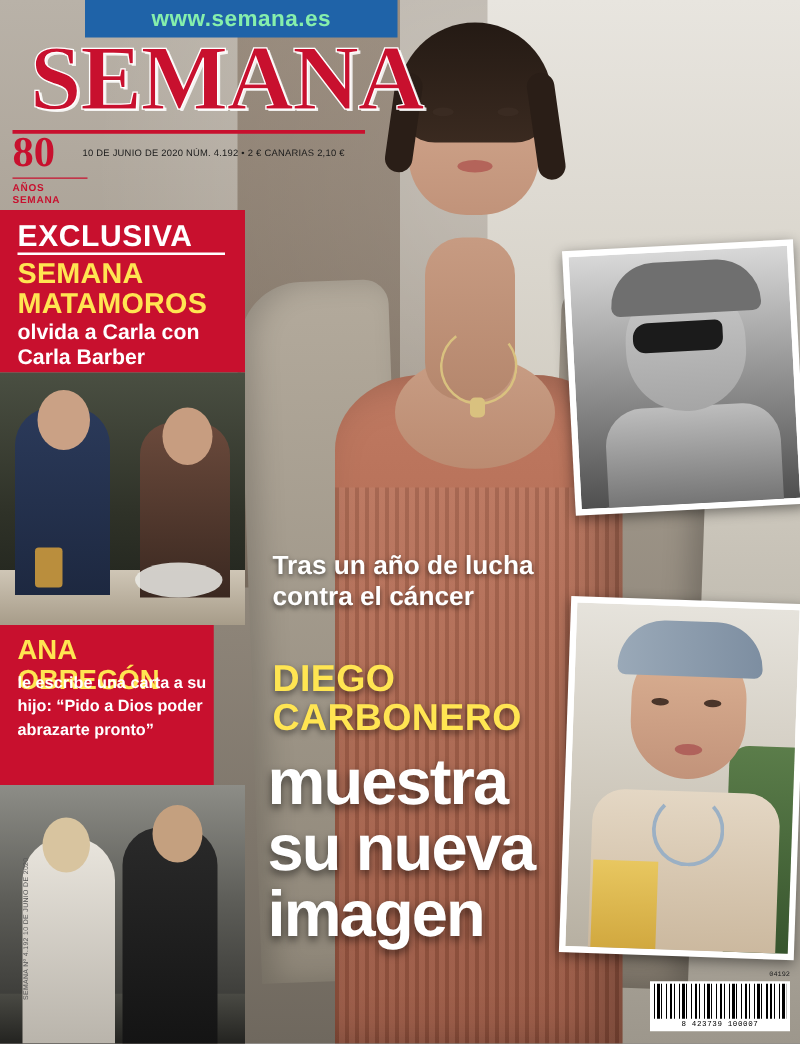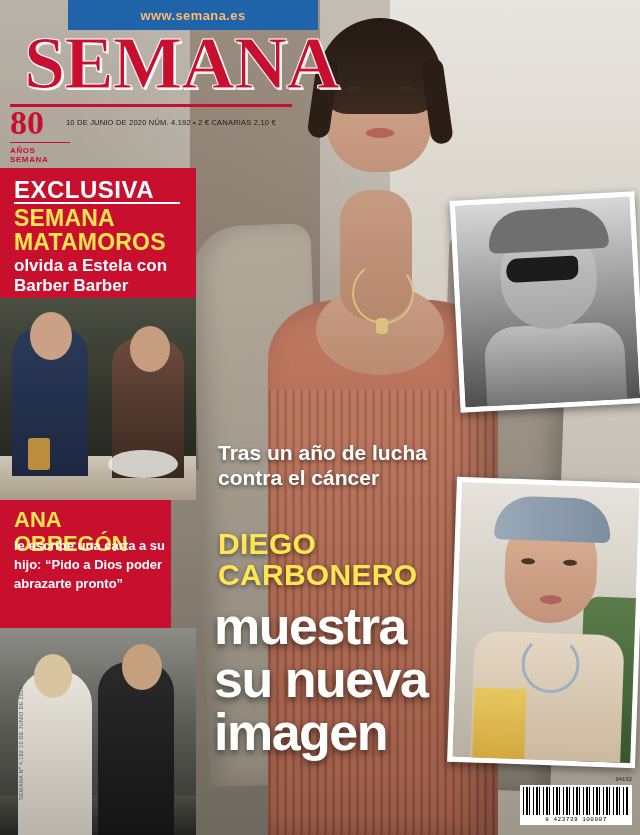--- a/index.html
+++ b/index.html
@@ -139,22 +139,22 @@
     position:absolute; left: 376px; top: 318px;
     width: 12px; height: 16px; background:#d9c17f; border-radius: 4px;
   }
 
   
   .top-url-bar {
     position: absolute;
     left: 68px; top: 0;
     width: 250px; height: 30px;
     background: #1f63a8;
-    color: #fdba74;
-    font-size: 13px;
+    color: #86efac;
+    font-size: 18px;
     font-weight: bold;
     letter-spacing: .4px;
     display: flex;
     align-items: center;
     justify-content: center;
   }
 
   
   .masthead {
     position: absolute;
@@ -524,21 +524,21 @@
     <div class="sub-rule"></div>
     <div class="sub">AÑOS SEMANA</div>
   </div>
 
   <div class="issue-line">10 DE JUNIO DE 2020  NÚM. 4.192 • 2 € CANARIAS 2,10 €</div>
 
   <div class="left-red-1">
     <div class="exclusiva">EXCLUSIVA</div>
     <div class="exclusiva-rule"></div>
     <div class="name">SEMANA MATAMOROS</div>
-    <div class="desc">olvida a Estela con Barber Barber</div>
+    <div class="desc">olvida a Carla con Carla Barber</div>
   </div>
 
   <div class="left-photo-1">
     <div class="lp1-table"></div>
     <div class="lp1-man"></div>
     <div class="lp1-man-head"></div>
     <div class="lp1-woman"></div>
     <div class="lp1-woman-head"></div>
     <div class="lp1-glass"></div>
     <div class="lp1-plate"></div>

